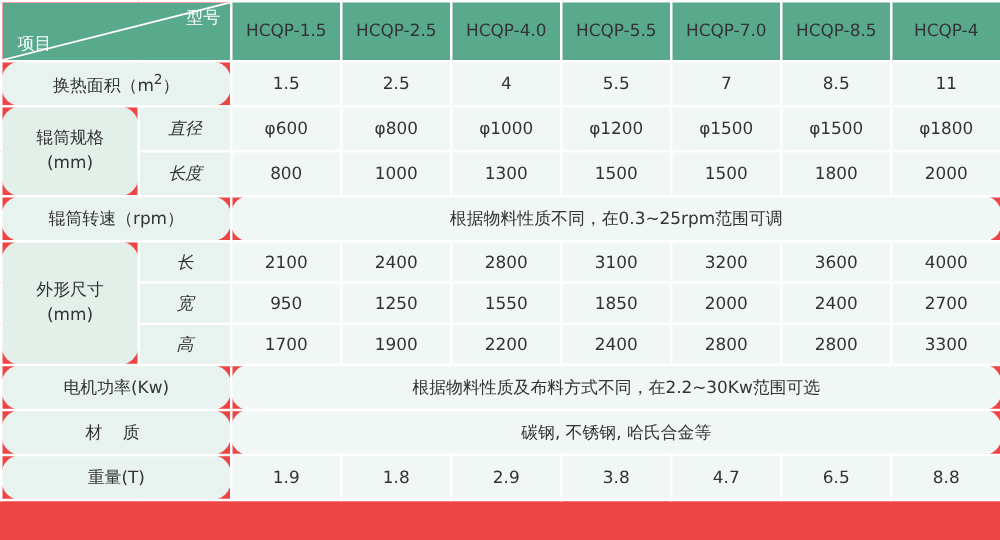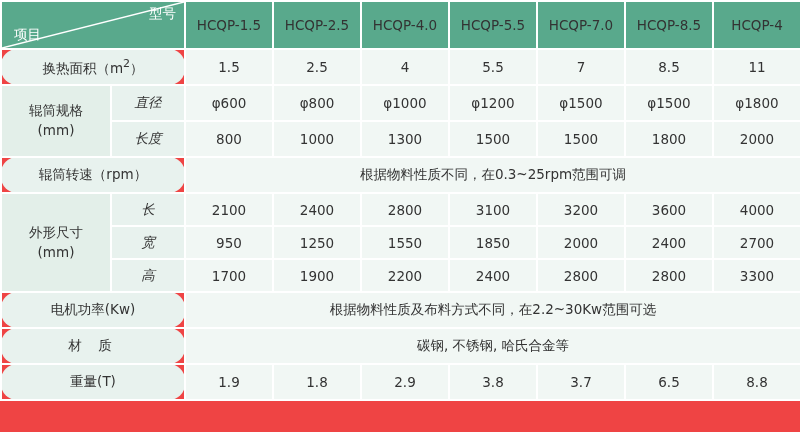--- a/index.html
+++ b/index.html
@@ -57,38 +57,40 @@
     position: absolute;
     left: 12px; bottom: 4px;
     color: #ffffff;
     font-size: 13.5px;
     font-family: Liberation Serif, serif;
   }
   .label-cell {
     background: #e3efe9;
     font-size: 13.5px;
     color: #333333;
+    border-radius: 16px;
   }
   .label-cell-2 {
     background: #e8f2ee;
     font-size: 13.5px;
     color: #333333;
     border-radius: 16px;
   }
   .sub-label {
     background: #e8f2ee;
     font-size: 13.5px;
     font-style: italic;
   }
   .val { background: #f1f7f4; }
   .row-h-36 td { height: 36px; }
   .row-h-33 td { height: 33px; }
   .span-note {
     font-size: 13.5px;
     color: #333333;
+    border-radius: 14px;
   }
   .unit-small { font-size: 11px; vertical-align: super; }
   .lbl-stack { line-height: 1.45; }
   .material-label { letter-spacing: 6px; margin-left: 18px; }
 </style>
 </head>
 <body>
 
 <div id="sheet">
   <table class="spec">
@@ -214,20 +216,20 @@
       <td class="label-cell-2 material-label" colspan="2">材  质</td>
       <td class="val span-note" colspan="7">碳钢, 不锈钢, 哈氏合金等</td>
     </tr>
 
     <tr class="row-h-36">
       <td class="label-cell-2" colspan="2">重量(T)</td>
       <td class="val">1.9</td>
       <td class="val">1.8</td>
       <td class="val">2.9</td>
       <td class="val">3.8</td>
-      <td class="val">3.7</td>
+      <td class="val">4.7</td>
       <td class="val">6.5</td>
       <td class="val">8.8</td>
     </tr>
 
   </tbody>
     </table>
 </div>
 
 </body></html>

